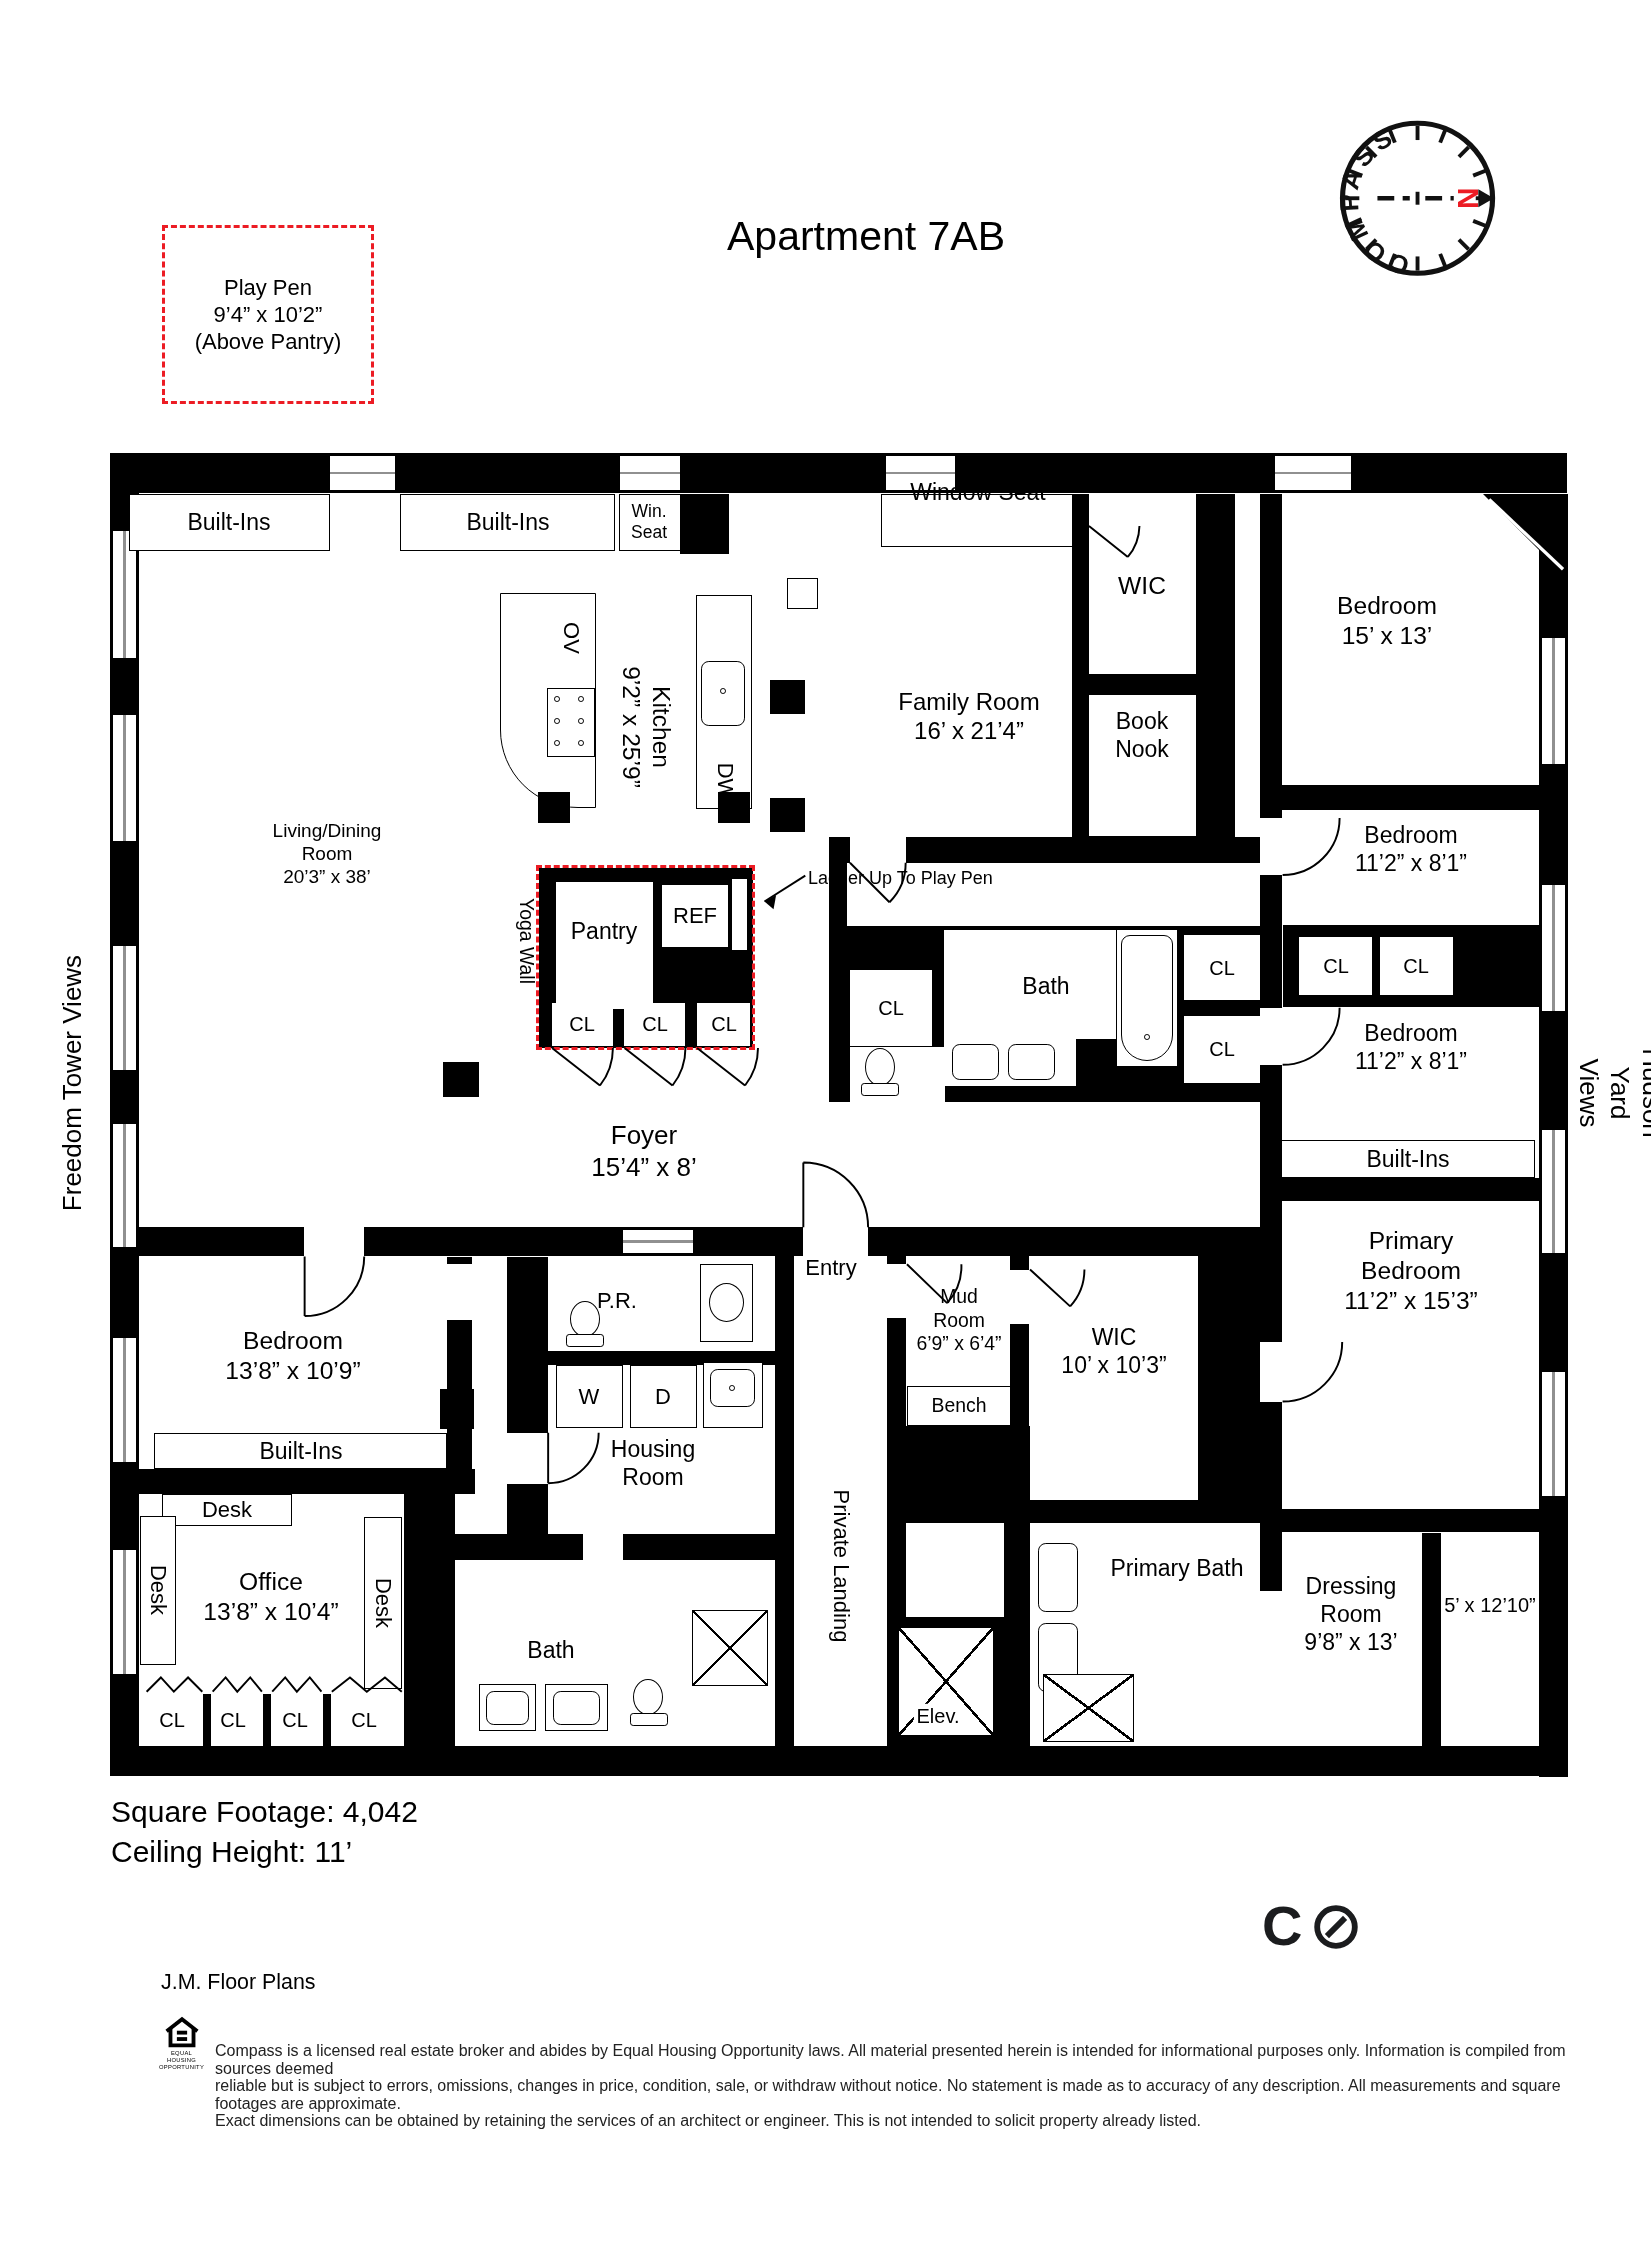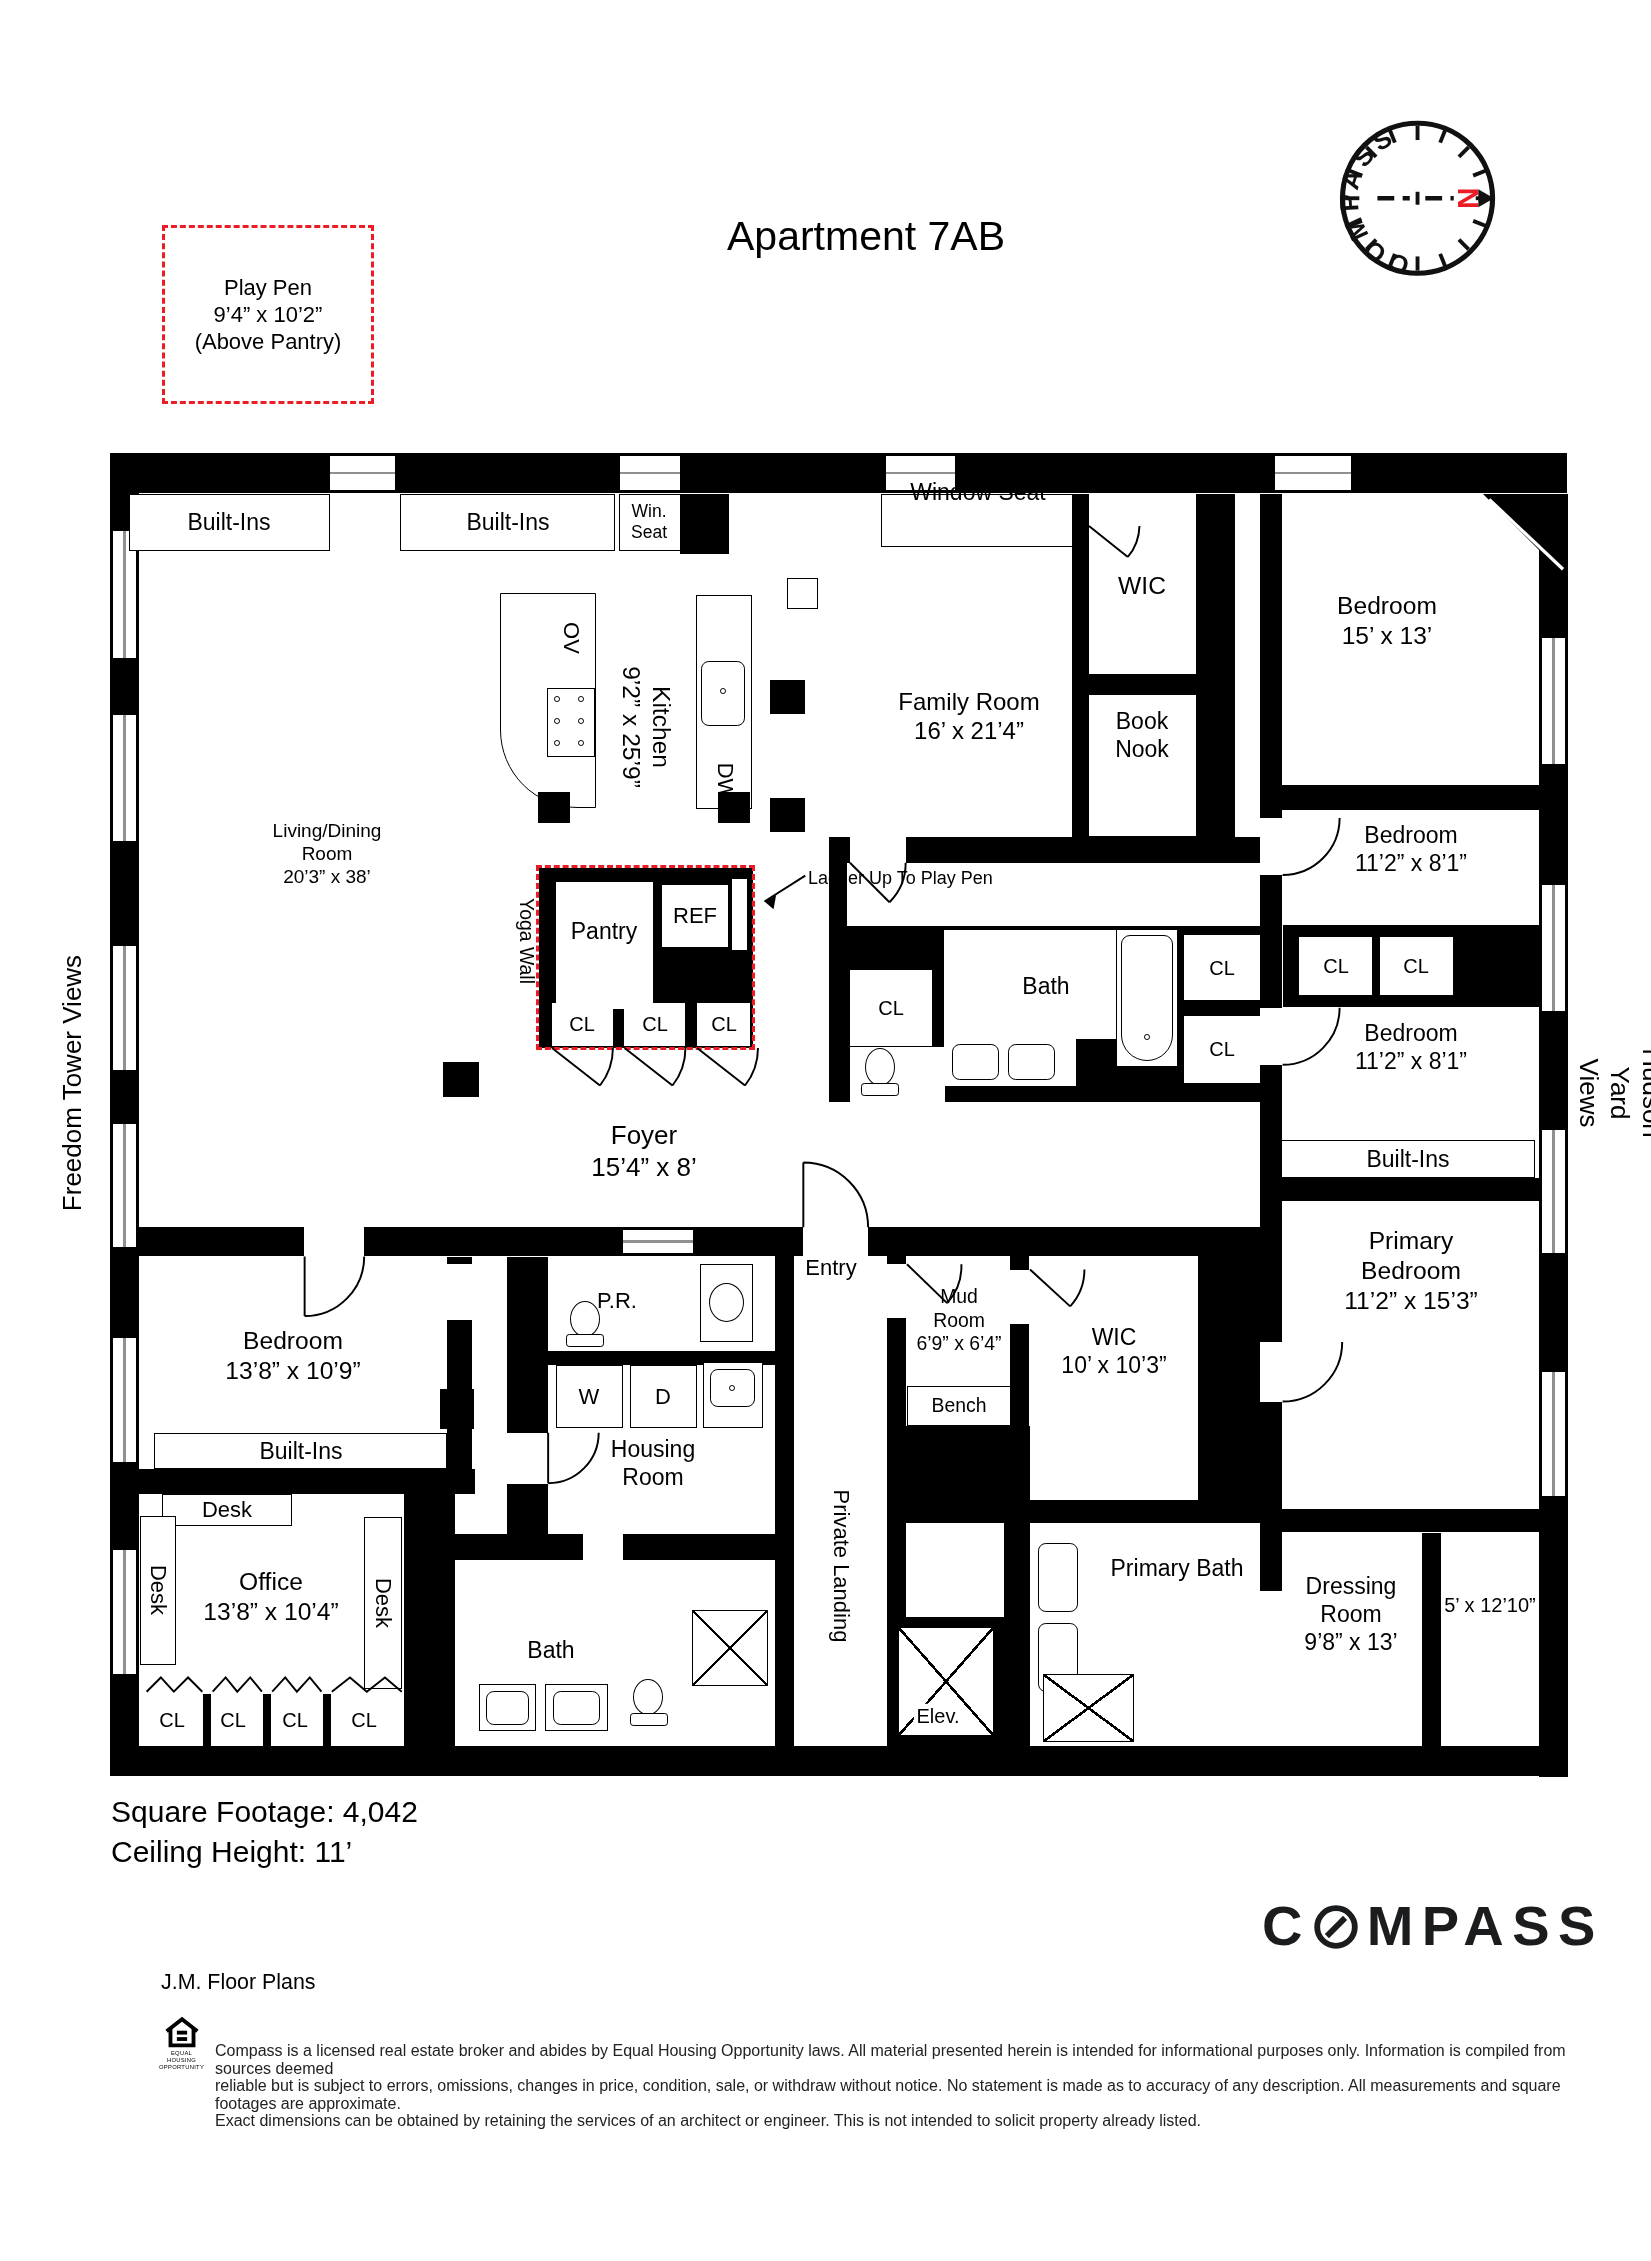--- a/index.html
+++ b/index.html
@@ -329,21 +329,20 @@
 
   <div class="tl" style="left:111px;top:1792px;font-size:30px;">Square Footage: 4,042</div>
   <div class="tl" style="left:111px;top:1832px;font-size:30px;">Ceiling Height: 11’</div>
 
   <div class="logo" style="left:1262px;top:1897px;height:56px;">
     <span>C</span>
     <svg width="48" height="48" viewBox="0 0 74 74" style="position:static;margin:3.9px 6.5px 0 1.3px;">
       <circle cx="37" cy="37" r="29" fill="none" stroke="#1b1c1e" stroke-width="9"></circle>
       <line x1="23" y1="51" x2="51" y2="23" stroke="#1b1c1e" stroke-width="9"></line>
     </svg>
-    <span>MPASS</span>
   </div>
 
   <div class="tl" style="left:161px;top:1969px;font-size:21.4px;">J.M. Floor Plans</div>
 
   <div style="position:absolute;left:159px;top:2016px;width:45px;text-align:center;">
     <svg width="38" height="32" viewBox="0 0 58 50" style="position:static;">
       <path d="M 5 24 L 29 5 L 53 24" fill="none" stroke="#000" stroke-width="6"></path>
       <path d="M 11 20 L 11 46 L 47 46 L 47 20" fill="none" stroke="#000" stroke-width="6"></path>
       <rect x="21" y="23" width="16" height="6" fill="#000"></rect>
       <rect x="21" y="33" width="16" height="6" fill="#000"></rect>

